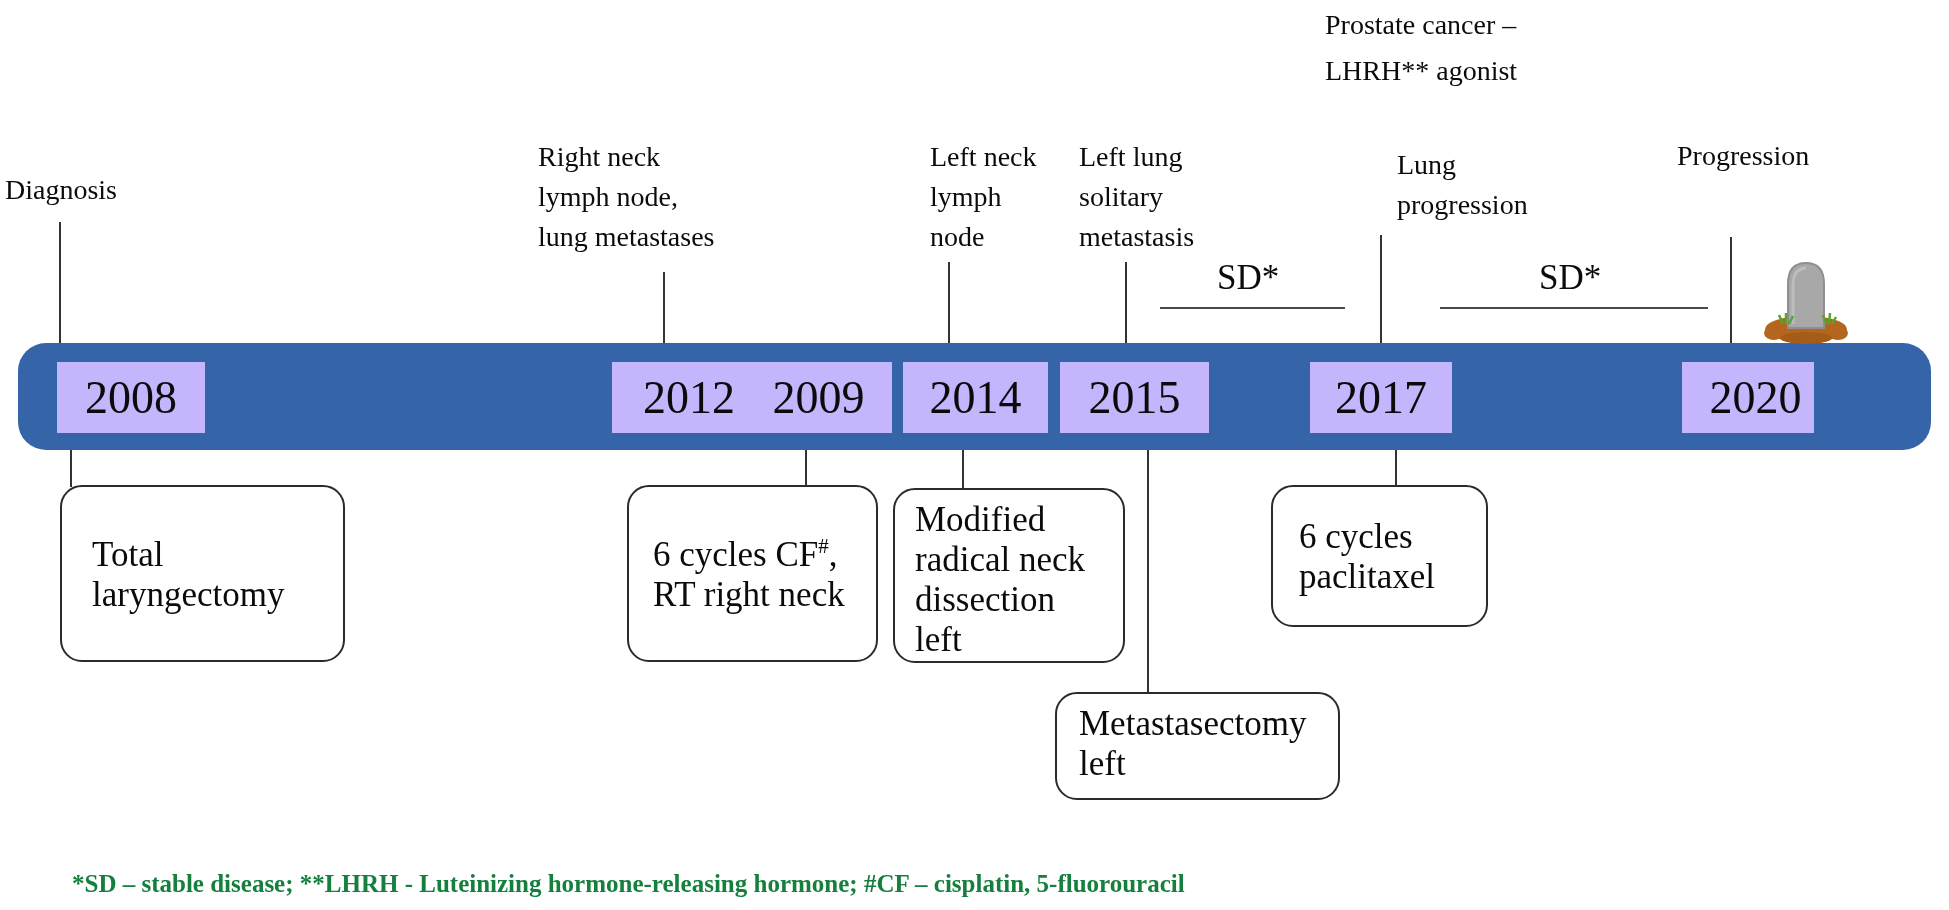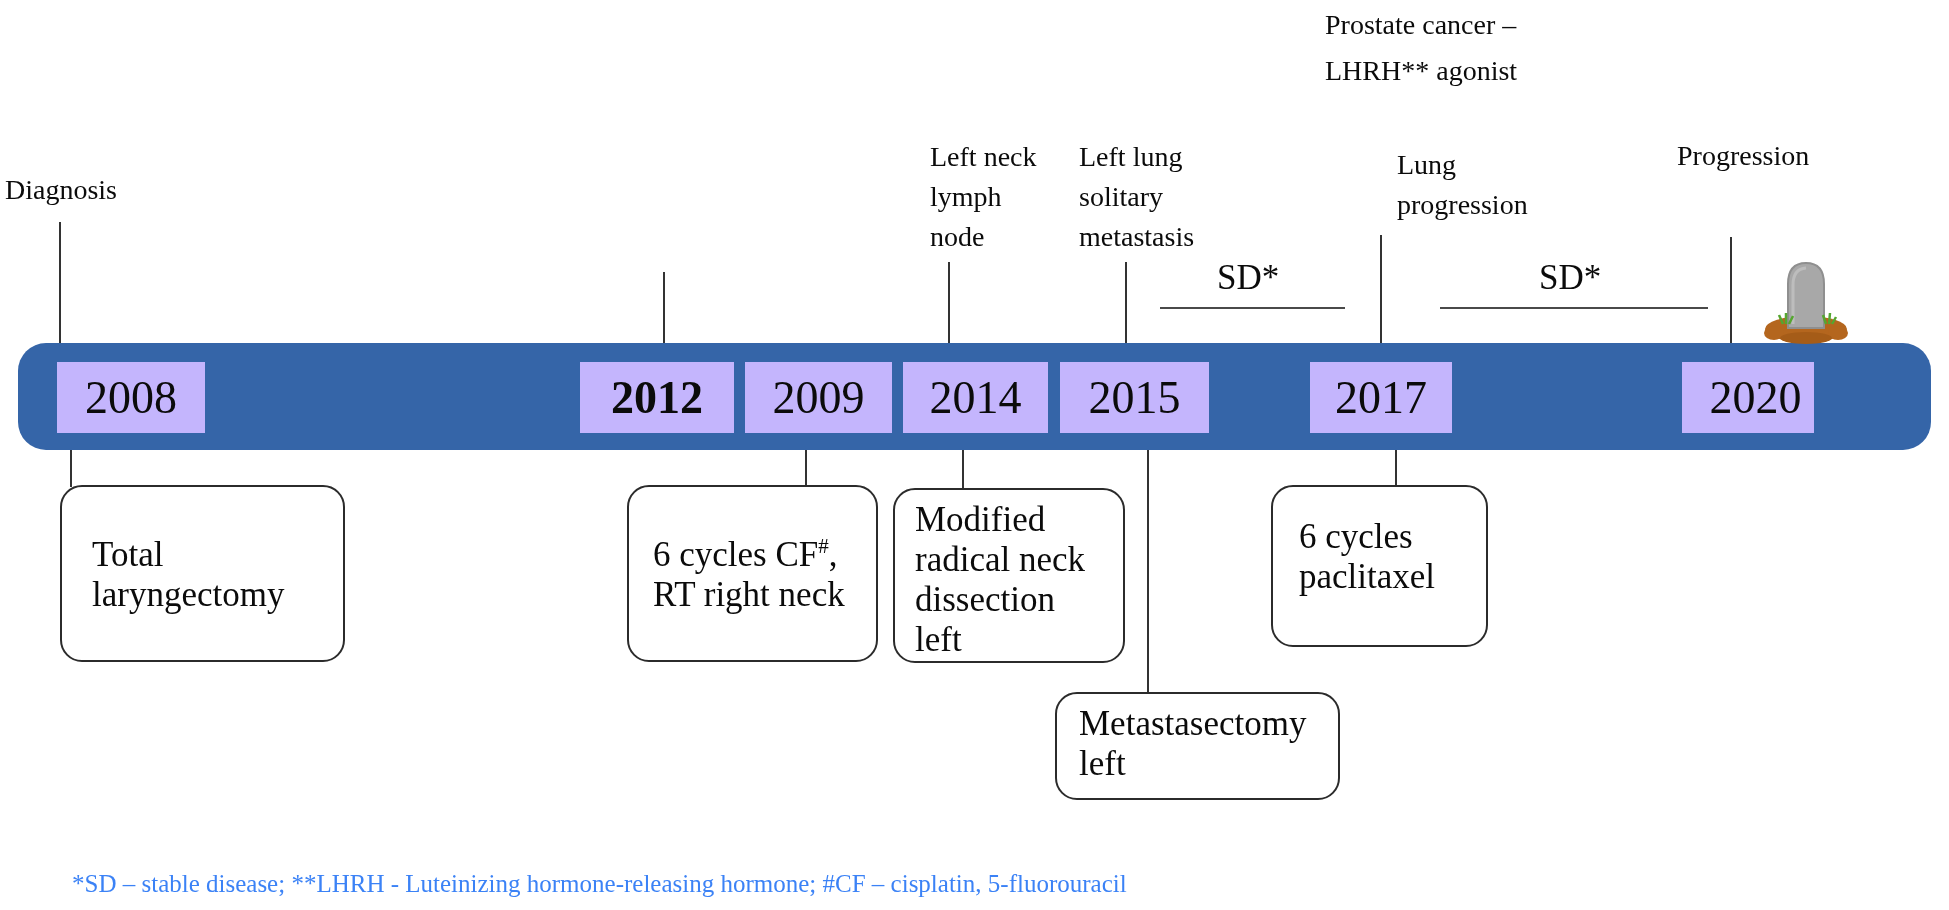--- a/index.html
+++ b/index.html
@@ -15,48 +15,53 @@
   }
   .event-label{position:absolute;font-size:28px;line-height:40px;white-space:nowrap;color:#0b0b0b;}
   .vline{position:absolute;width:2px;background:#333333;}
   .sd-line{position:absolute;height:2px;background:#4a4a4a;}
   .sd-text{position:absolute;font-size:35px;color:#0b0b0b;white-space:nowrap;}
   .treatment-box{
     position:absolute;background:#ffffff;border:2px solid #2b2b2b;border-radius:22px;
     font-size:35px;line-height:40px;box-sizing:border-box;color:#0b0b0b;white-space:nowrap;
   }
   .treatment-box sup{font-size:0.6em;line-height:0;}
-  .footnote{position:absolute;font-size:25px;white-space:nowrap;color:#3b82f6;}
+  .footnote{position:absolute;font-size:25px;white-space:nowrap;color:#15803d;font-weight:bold;}
   .tombstone{position:absolute;}
 </style>
 </head>
 <body>
 
 <div class="canvas">
   <div class="bar" style="left: 18px; top: 343px; width: 1913px; height: 107px; background: rgb(53, 101, 168);"></div>
   <svg class="tombstone" viewBox="0 0 86 88" xmlns="http://www.w3.org/2000/svg" style="left: 1763px; top: 256px; width: 86px; height: 88px;">
     <ellipse cx="43" cy="73" rx="41" ry="13" fill="#b4661e"></ellipse>
     <ellipse cx="11" cy="77" rx="10" ry="7" fill="#b4661e"></ellipse>
     <ellipse cx="75" cy="77" rx="10" ry="7" fill="#b4661e"></ellipse>
     <ellipse cx="43" cy="82" rx="26" ry="6" fill="#a55c18"></ellipse>
     <path d="M25 72 V28 Q25 7 43 7 Q61 7 61 28 V72 Z" fill="#a8a8a8" stroke="#8f8f8f" stroke-width="2"></path>
     <path d="M30 68 V29 Q30 13 43 12" fill="none" stroke="#bdbdbd" stroke-width="3"></path>
     <path d="M20 68 l-4 -9 M23 68 l0 -11 M26 68 l4 -8" stroke="#55a630" stroke-width="2.5" fill="none"></path>
     <path d="M63 68 l-3 -9 M66 68 l1 -11 M69 68 l4 -7" stroke="#55a630" stroke-width="2.5" fill="none"></path>
   </svg>
   <div class="footnote" style="left: 72px; top: 870px;">*SD – stable disease; **LHRH - Luteinizing hormone-releasing hormone; #CF – cisplatin, 5-fluorouracil</div>
 <div class="year-box" style="left: 57px; width: 148px;">2008</div>
-    <div class="year-box" style="left: 580px; width: 154px; font-weight: bold;">2012</div>
+    <div class="year-box" style="left: 612px; width: 154px;">2012</div>
     <div class="year-box" style="left: 745px; width: 147px;">2009</div>
     <div class="year-box" style="left: 903px; width: 145px;">2014</div>
     <div class="year-box" style="left: 1060px; width: 149px;">2015</div>
     <div class="year-box" style="left: 1310px; width: 142px;">2017</div>
     <div class="year-box" style="left: 1682px; width: 117px; padding-left: 15px;">2020</div>
     <div class="event-label" style="left: 5px; top: 170px;">
       <div>Diagnosis</div>
+    </div>
+    <div class="event-label" style="left: 538px; top: 137px;">
+      <div>Right neck</div>
+      <div>lymph node,</div>
+      <div>lung metastases</div>
     </div>
     <div class="event-label" style="left: 930px; top: 137px;">
       <div>Left neck</div>
       <div>lymph</div>
       <div>node</div>
     </div>
     <div class="event-label" style="left: 1079px; top: 137px;">
       <div>Left lung</div>
       <div>solitary</div>
       <div>metastasis</div>
@@ -98,17 +103,17 @@
     <div class="treatment-box" style="left: 893px; top: 488px; width: 232px; height: 175px; padding-top: 10px; padding-left: 20px; border-color: rgb(43, 43, 43);">
       <div>Modified</div>
       <div>radical neck</div>
       <div>dissection</div>
       <div>left</div>
     </div>
     <div class="treatment-box" style="left: 1055px; top: 692px; width: 285px; height: 108px; padding-top: 10px; padding-left: 22px; border-color: rgb(43, 43, 43);">
       <div>Metastasectomy</div>
       <div>left</div>
     </div>
-    <div class="treatment-box" style="left: 1271px; top: 485px; width: 217px; height: 162px; padding-top: 30px; padding-left: 26px; border-color: rgb(43, 43, 43);">
+    <div class="treatment-box" style="left: 1271px; top: 485px; width: 217px; height: 142px; padding-top: 30px; padding-left: 26px; border-color: rgb(43, 43, 43);">
       <div>6 cycles</div>
       <div>paclitaxel</div>
     </div>
   </div>
 
 </body></html>

